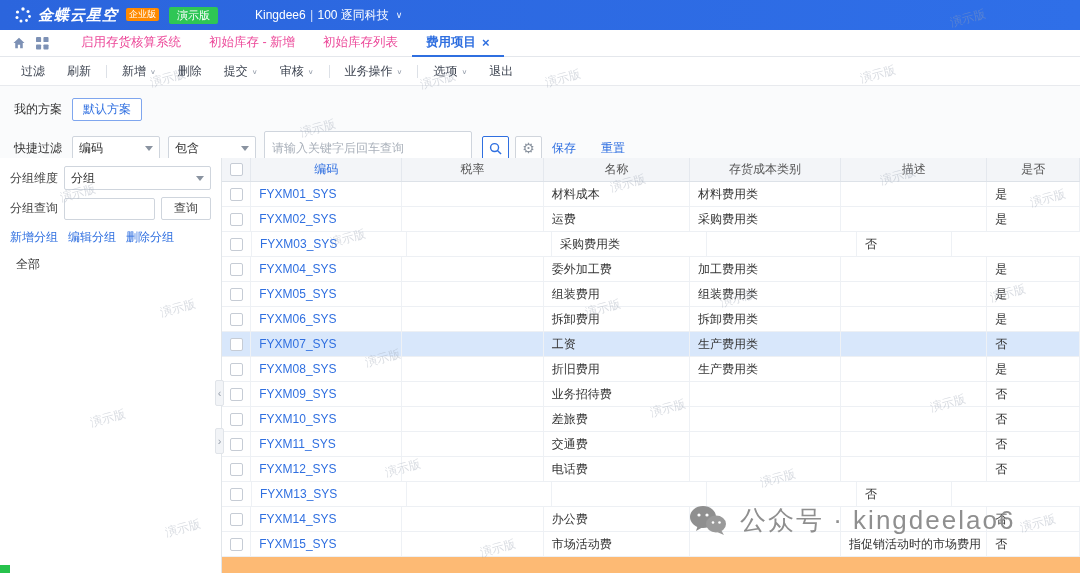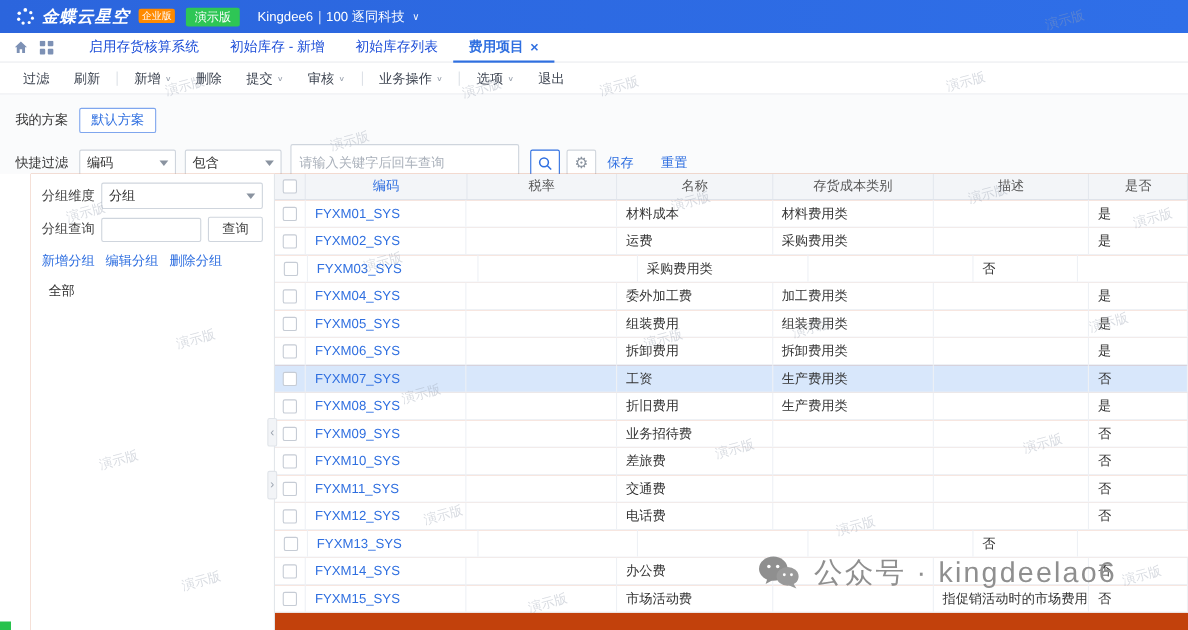--- a/index.html
+++ b/index.html
@@ -5,28 +5,28 @@
 *{margin:0;padding:0;box-sizing:border-box;}
 html,body{width:1080px;height:573px;overflow:hidden;}
 body{position:relative;font-family:"Liberation Sans","DejaVu Sans",sans-serif;font-size:12px;color:#333;background:#fff;}
 
 
 .topbar{height:30px;background:linear-gradient(90deg,#2b65dd,#2f6fe8);display:flex;align-items:center;padding:0 14px;color:#fff;}
 .logo{display:flex;align-items:center;gap:6px;}
 .brand{font-size:15px;font-weight:bold;font-style:italic;letter-spacing:1px;}
 .badge-ent{background:#ff8a00;color:#fff;font-size:9px;padding:0 3px;border-radius:2px;height:13px;line-height:13px;align-self:flex-start;margin-top:2px;margin-left:2px;}
 .badge-demo{background:#2ec655;color:#fff;font-size:11px;padding:1px 8px;border-radius:2px;margin-left:10px;}
-.account{margin-left:16px;font-size:12px;display:flex;align-items:center;gap:7px;cursor:pointer;}
+.account{margin-left:37px;font-size:12px;display:flex;align-items:center;gap:7px;cursor:pointer;}
 .caret-w{font-size:9px;opacity:.95;}
 
 
 .tabbar{height:27px;background:#fff;border-bottom:1px solid #e4e7ec;display:flex;align-items:center;padding:0 12px;gap:4px;}
 .tab-icons{display:flex;align-items:center;gap:10px;margin-right:14px;}
 .tab-icons svg{display:block;}
-.tab{padding:0 14px;height:27px;display:flex;align-items:center;gap:6px;font-size:12.5px;color:#1d4ed8;cursor:pointer;border-bottom:2px solid transparent;}
+.tab{padding:0 14px;height:27px;display:flex;align-items:center;gap:6px;font-size:12.5px;color:#ec4899;cursor:pointer;border-bottom:2px solid transparent;}
 .tab.active{color:#2f6fe0;border-bottom:2px solid #2f6fe0;font-weight:bold;}
 .tab-close{color:#2f6fe0;font-size:13px;line-height:1;}
 
 
 .toolbar{height:29px;background:#fff;border-bottom:1px solid #e8eaee;display:flex;align-items:center;padding:0 10px;}
 .tbtn{display:flex;align-items:center;gap:4px;padding:0 11px;height:29px;color:#3c4350;cursor:pointer;white-space:nowrap;}
 .caret{font-size:8px;color:#9aa2ae;transform:scaleY(.8);}
 .vsep{width:1px;height:13px;background:#dde1e7;margin:0 4px;}
 
 
@@ -41,21 +41,21 @@
 .sel-op{width:88px;margin-right:8px;}
 .kw-input{width:208px;height:24px;border:1px solid #cfd5dd;border-radius:2px;padding:16px 7px;font-size:12px;color:#3b82f6;font-family:inherit;}
 .kw-input::placeholder{color:#a9b0ba;}
 .icon-btn{width:27px;height:24px;border-radius:2px;display:flex;align-items:center;justify-content:center;cursor:pointer;background:#fff;}
 .btn-search{border:1px solid #2f6fe0;margin-left:10px;}
 .btn-gear{border:1px solid #d0d5dc;margin-left:6px;color:#8a939f;font-size:14px;}
 .blink{color:#2f6fe0;cursor:pointer;white-space:nowrap;}
 .filter-links{margin-left:10px;display:flex;gap:25px;}
 
 
-.main{display:flex;height:415px;position:relative;background:#c2410c;margin-left:28px;}
+.main{display:flex;height:415px;position:relative;background:#fdba74;}
 
 
 .panel{width:222px;border-right:1px solid #e2e6ea;background:#fff;padding:8px 10px;position:relative;}
 .prow{display:flex;align-items:center;margin-bottom:7px;}
 .plabel{width:54px;color:#444;white-space:nowrap;}
 .sel-dim{flex:1;}
 .grp-input{flex:1;height:22px;border:1px solid #cfd5dd;border-radius:2px;padding:0 5px;font-size:12px;min-width:0;font-family:inherit;}
 .btn-query{border:1px solid #cfd5dd;background:#fff;color:#444;padding:2px 12px;border-radius:2px;margin-left:6px;cursor:pointer;font-size:12px;}
 .group-actions{display:flex;gap:10px;margin:9px 0 10px;}
 .tree-node{padding-left:6px;color:#333;cursor:pointer;}

